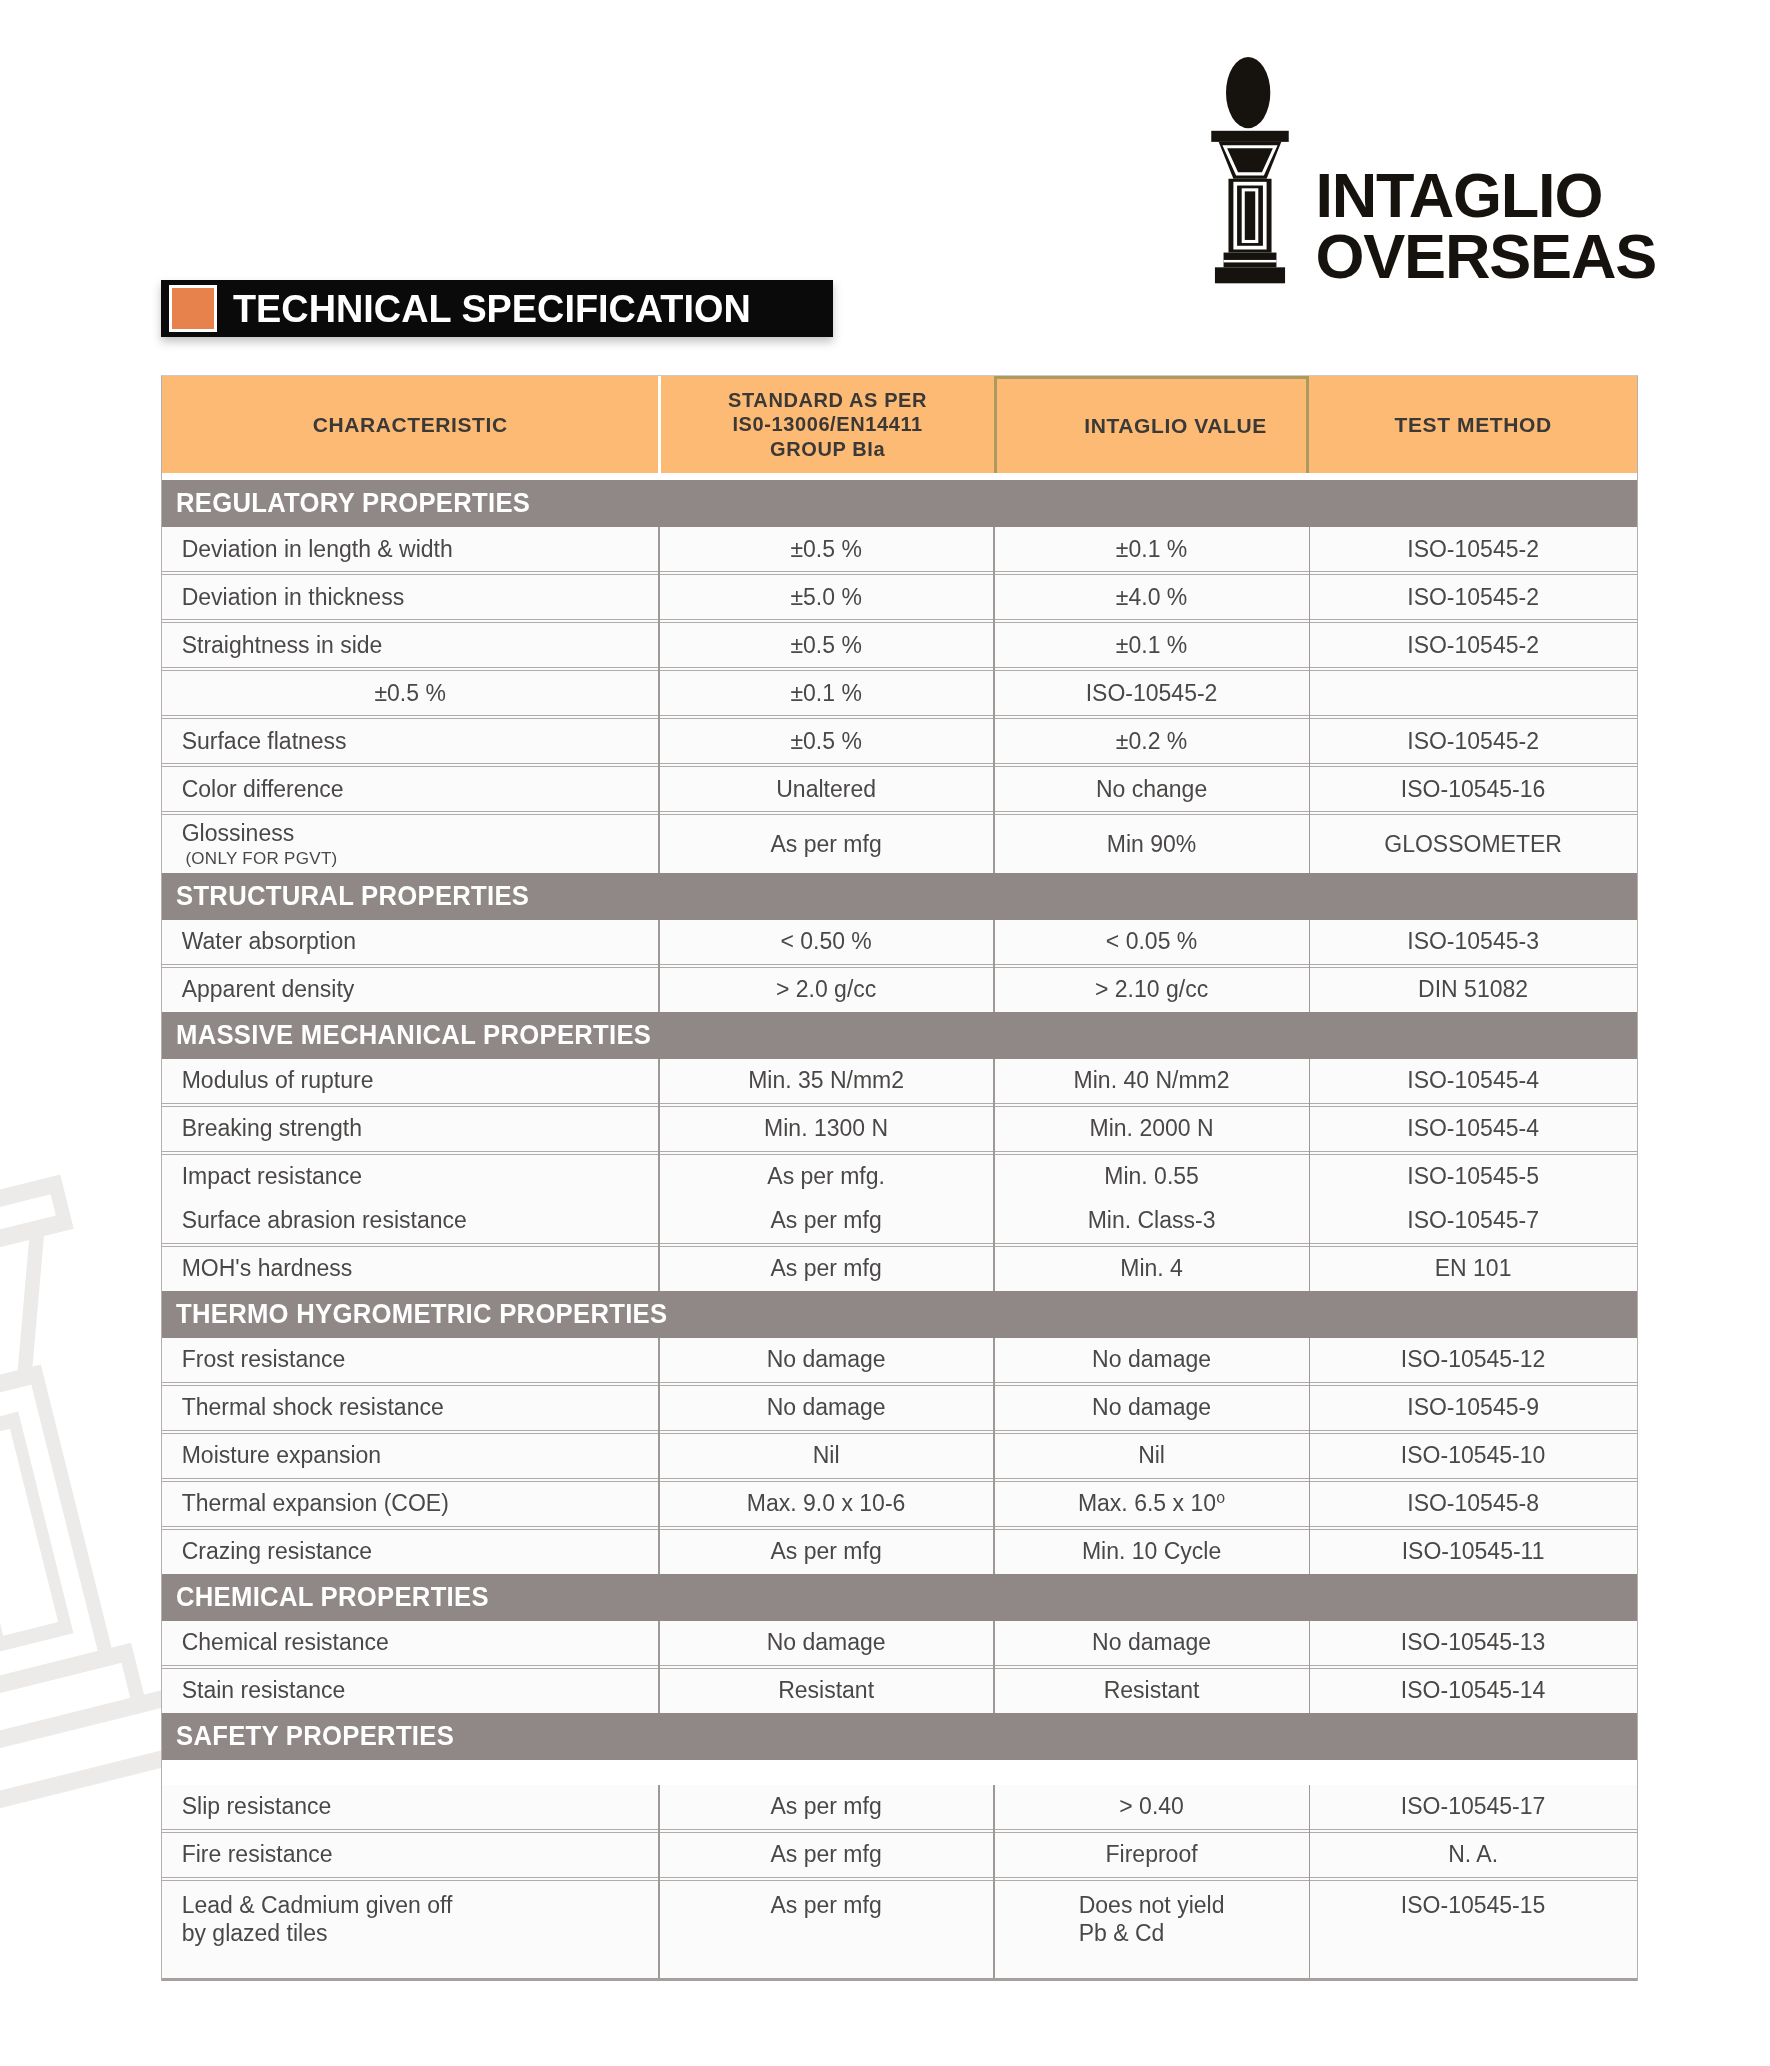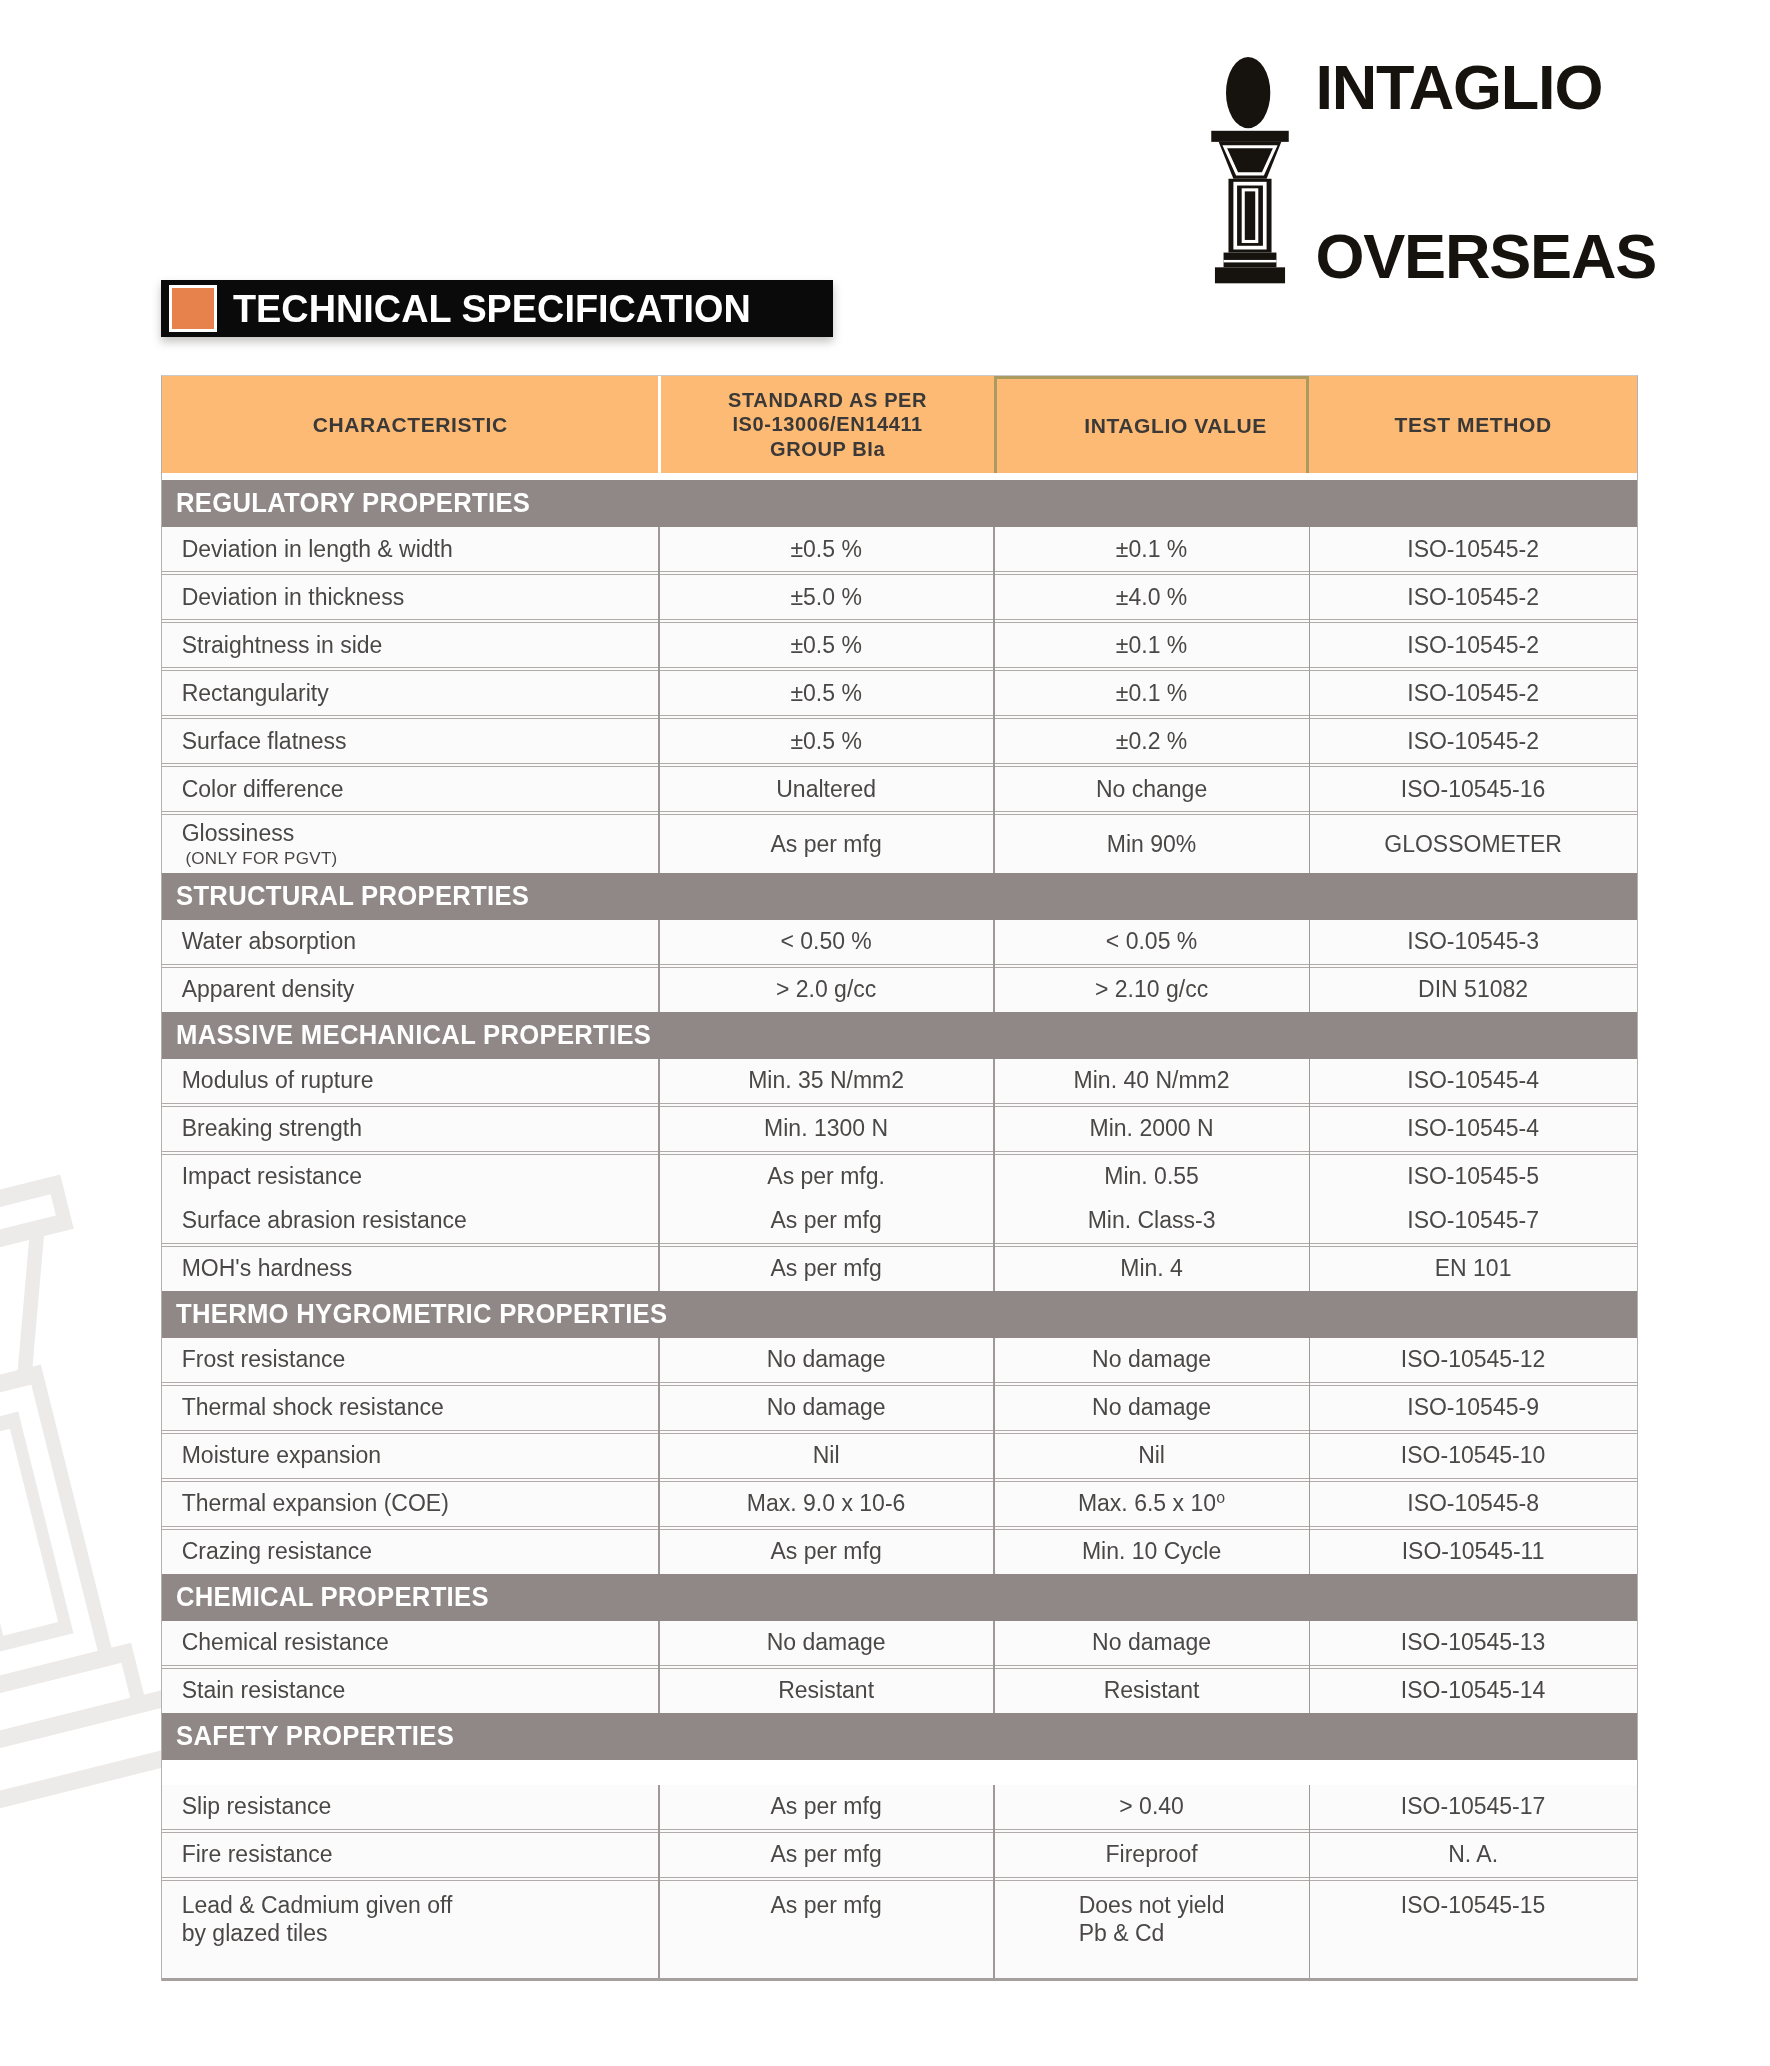--- a/index.html
+++ b/index.html
@@ -9,21 +9,21 @@
     font-family:"Liberation Sans","DejaVu Sans",sans-serif;
   }
   
   .watermark{
     position:absolute;left:-206px;top:915px;width:344px;height:909px;
     transform:rotate(-14deg);transform-origin:center;pointer-events:none;
   }
   
   .logo{position:absolute;top:57px;right:114px;display:flex;align-items:flex-start;gap:12.3px;}
   .logo-icon{width:106px;height:230px;flex:0 0 auto;}
-  .logo-text{display:flex;flex-direction:column;justify-content:space-between;height:230px;padding-bottom:2.5px;}
+  .logo-text{display:flex;flex-direction:column;justify-content:flex-end;height:230px;padding-bottom:2.5px;}
   .logo-line{
     font-size:63px;font-weight:800;letter-spacing:-1.2px;line-height:0.97;
     color:#16130f;white-space:nowrap;
   }
   
   .heading-bar{
     position:absolute;left:161px;top:280px;width:672px;height:57px;
     background:#0b0a0a;display:flex;align-items:center;
     box-shadow:0 4.9px 8.6px rgba(90,85,82,0.35);
   }
@@ -162,21 +162,20 @@
             <div class="cell c-val"><span>±4.0 %</span></div>
             <div class="cell c-test"><span>ISO-10545-2</span></div>
           </div>
           <div class="row">
             <div class="cell c-char"><span>Straightness in side</span></div>
             <div class="cell c-std"><span>±0.5 %</span></div>
             <div class="cell c-val"><span>±0.1 %</span></div>
             <div class="cell c-test"><span>ISO-10545-2</span></div>
           </div>
           <div class="row">
-            <div class="cell c-char"><span>Rectangularity</span></div>
             <div class="cell c-std"><span>±0.5 %</span></div>
             <div class="cell c-val"><span>±0.1 %</span></div>
             <div class="cell c-test"><span>ISO-10545-2</span></div>
           </div>
           <div class="row">
             <div class="cell c-char"><span>Surface flatness</span></div>
             <div class="cell c-std"><span>±0.5 %</span></div>
             <div class="cell c-val"><span>±0.2 %</span></div>
             <div class="cell c-test"><span>ISO-10545-2</span></div>
           </div>

